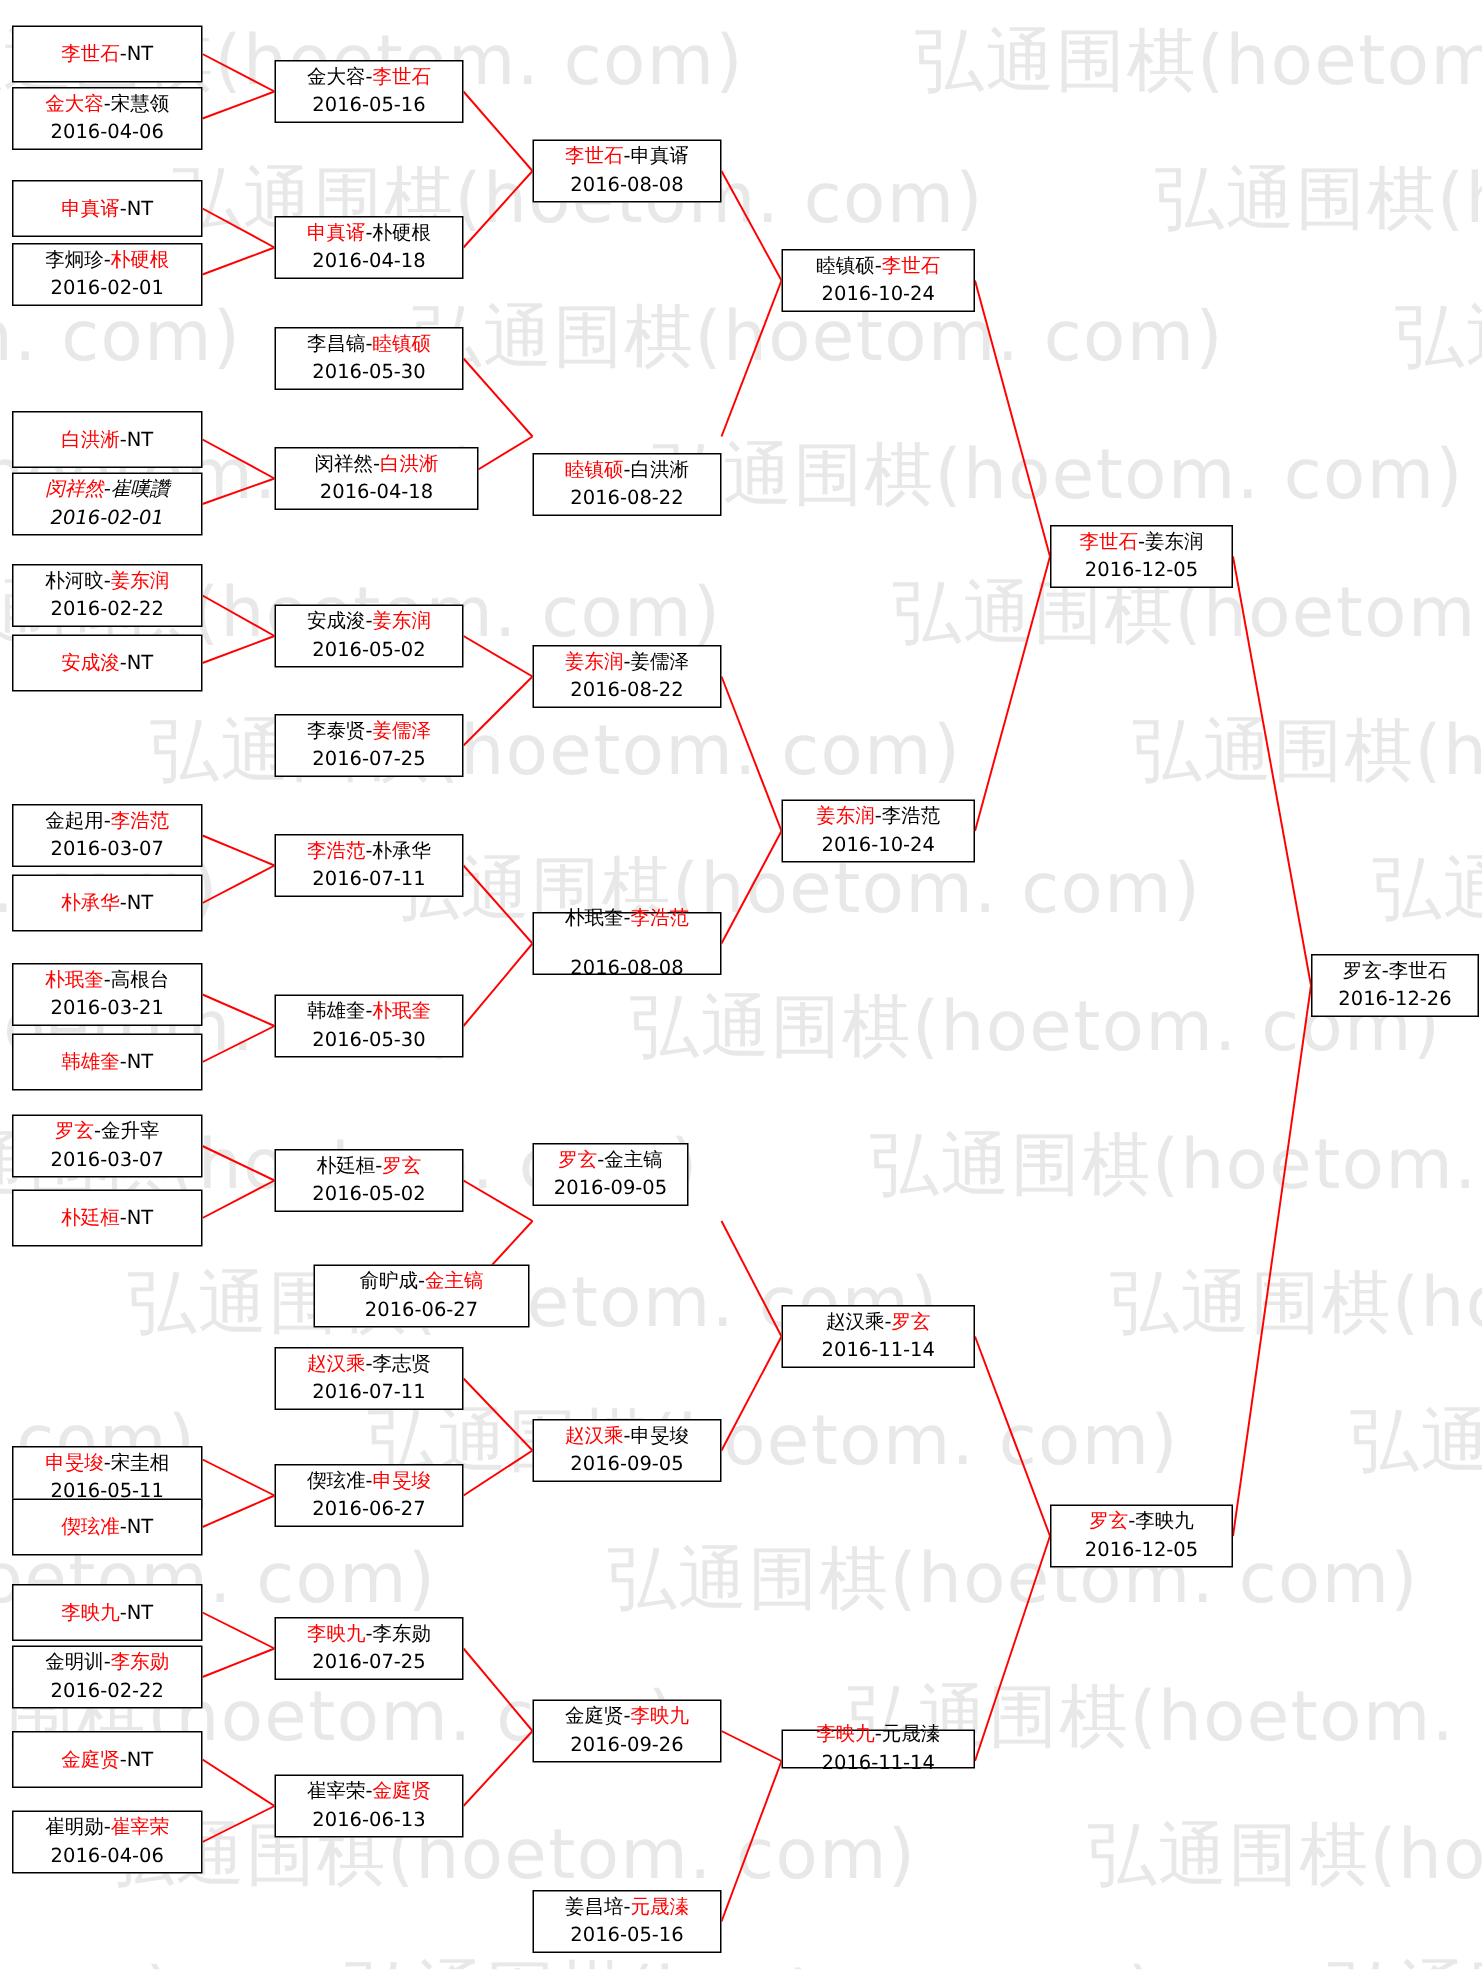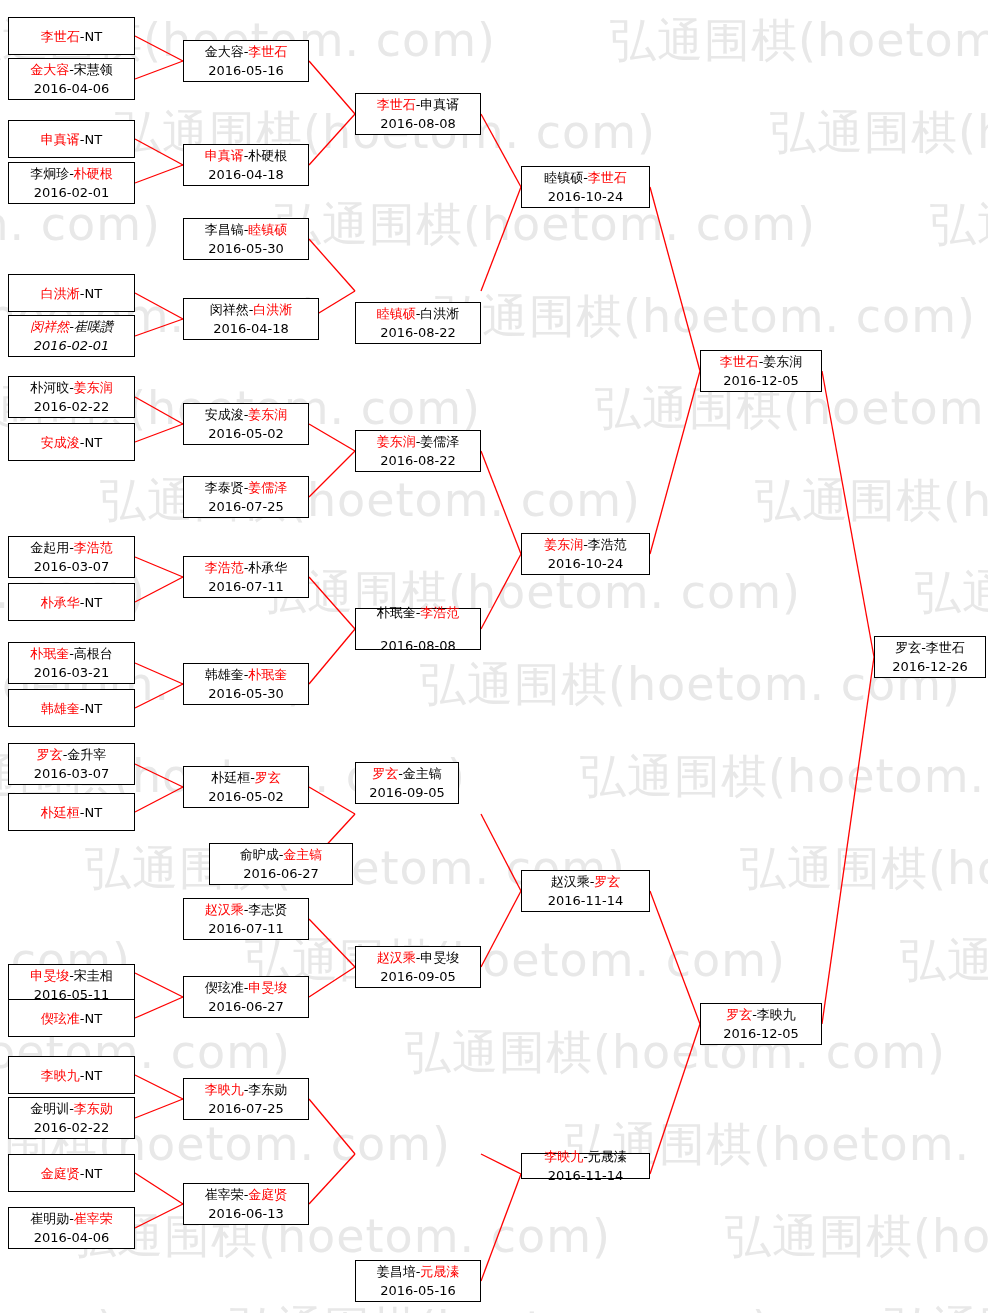--- a/index.html
+++ b/index.html
@@ -279,20 +279,24 @@
         <div class="date">2016-08-08</div>
       </div>
       <div class="match" style="left: 355px; top: 762px; width: 104px; height: 42px; border-color: rgb(0, 0, 0);">
         <div class="players"><span class="win" style="color: rgb(255, 0, 0);">罗玄</span>-<span>金主镐</span></div>
         <div class="date">2016-09-05</div>
       </div>
       <div class="match" style="left: 355px; top: 946px; width: 126px; height: 42px; border-color: rgb(0, 0, 0);">
         <div class="players"><span class="win" style="color: rgb(255, 0, 0);">赵汉乘</span>-<span>申旻埈</span></div>
         <div class="date">2016-09-05</div>
       </div>
+      <div class="match" style="left: 355px; top: 1133px; width: 126px; height: 42px; border-color: rgb(0, 0, 0);">
+        <div class="players"><span>金庭贤</span>-<span class="win" style="color: rgb(255, 0, 0);">李映九</span></div>
+        <div class="date">2016-09-26</div>
+      </div>
       <div class="match" style="left: 355px; top: 1260px; width: 126px; height: 42px; border-color: rgb(0, 0, 0);">
         <div class="players"><span>姜昌培</span>-<span class="win" style="color: rgb(255, 0, 0);">元晟溱</span></div>
         <div class="date">2016-05-16</div>
       </div>
       <div class="match" style="left: 521px; top: 166px; width: 129px; height: 42px; border-color: rgb(0, 0, 0);">
         <div class="players"><span>睦镇硕</span>-<span class="win" style="color: rgb(255, 0, 0);">李世石</span></div>
         <div class="date">2016-10-24</div>
       </div>
       <div class="match" style="left: 521px; top: 533px; width: 129px; height: 42px; border-color: rgb(0, 0, 0);">
         <div class="players"><span class="win" style="color: rgb(255, 0, 0);">姜东润</span>-<span>李浩范</span></div>

